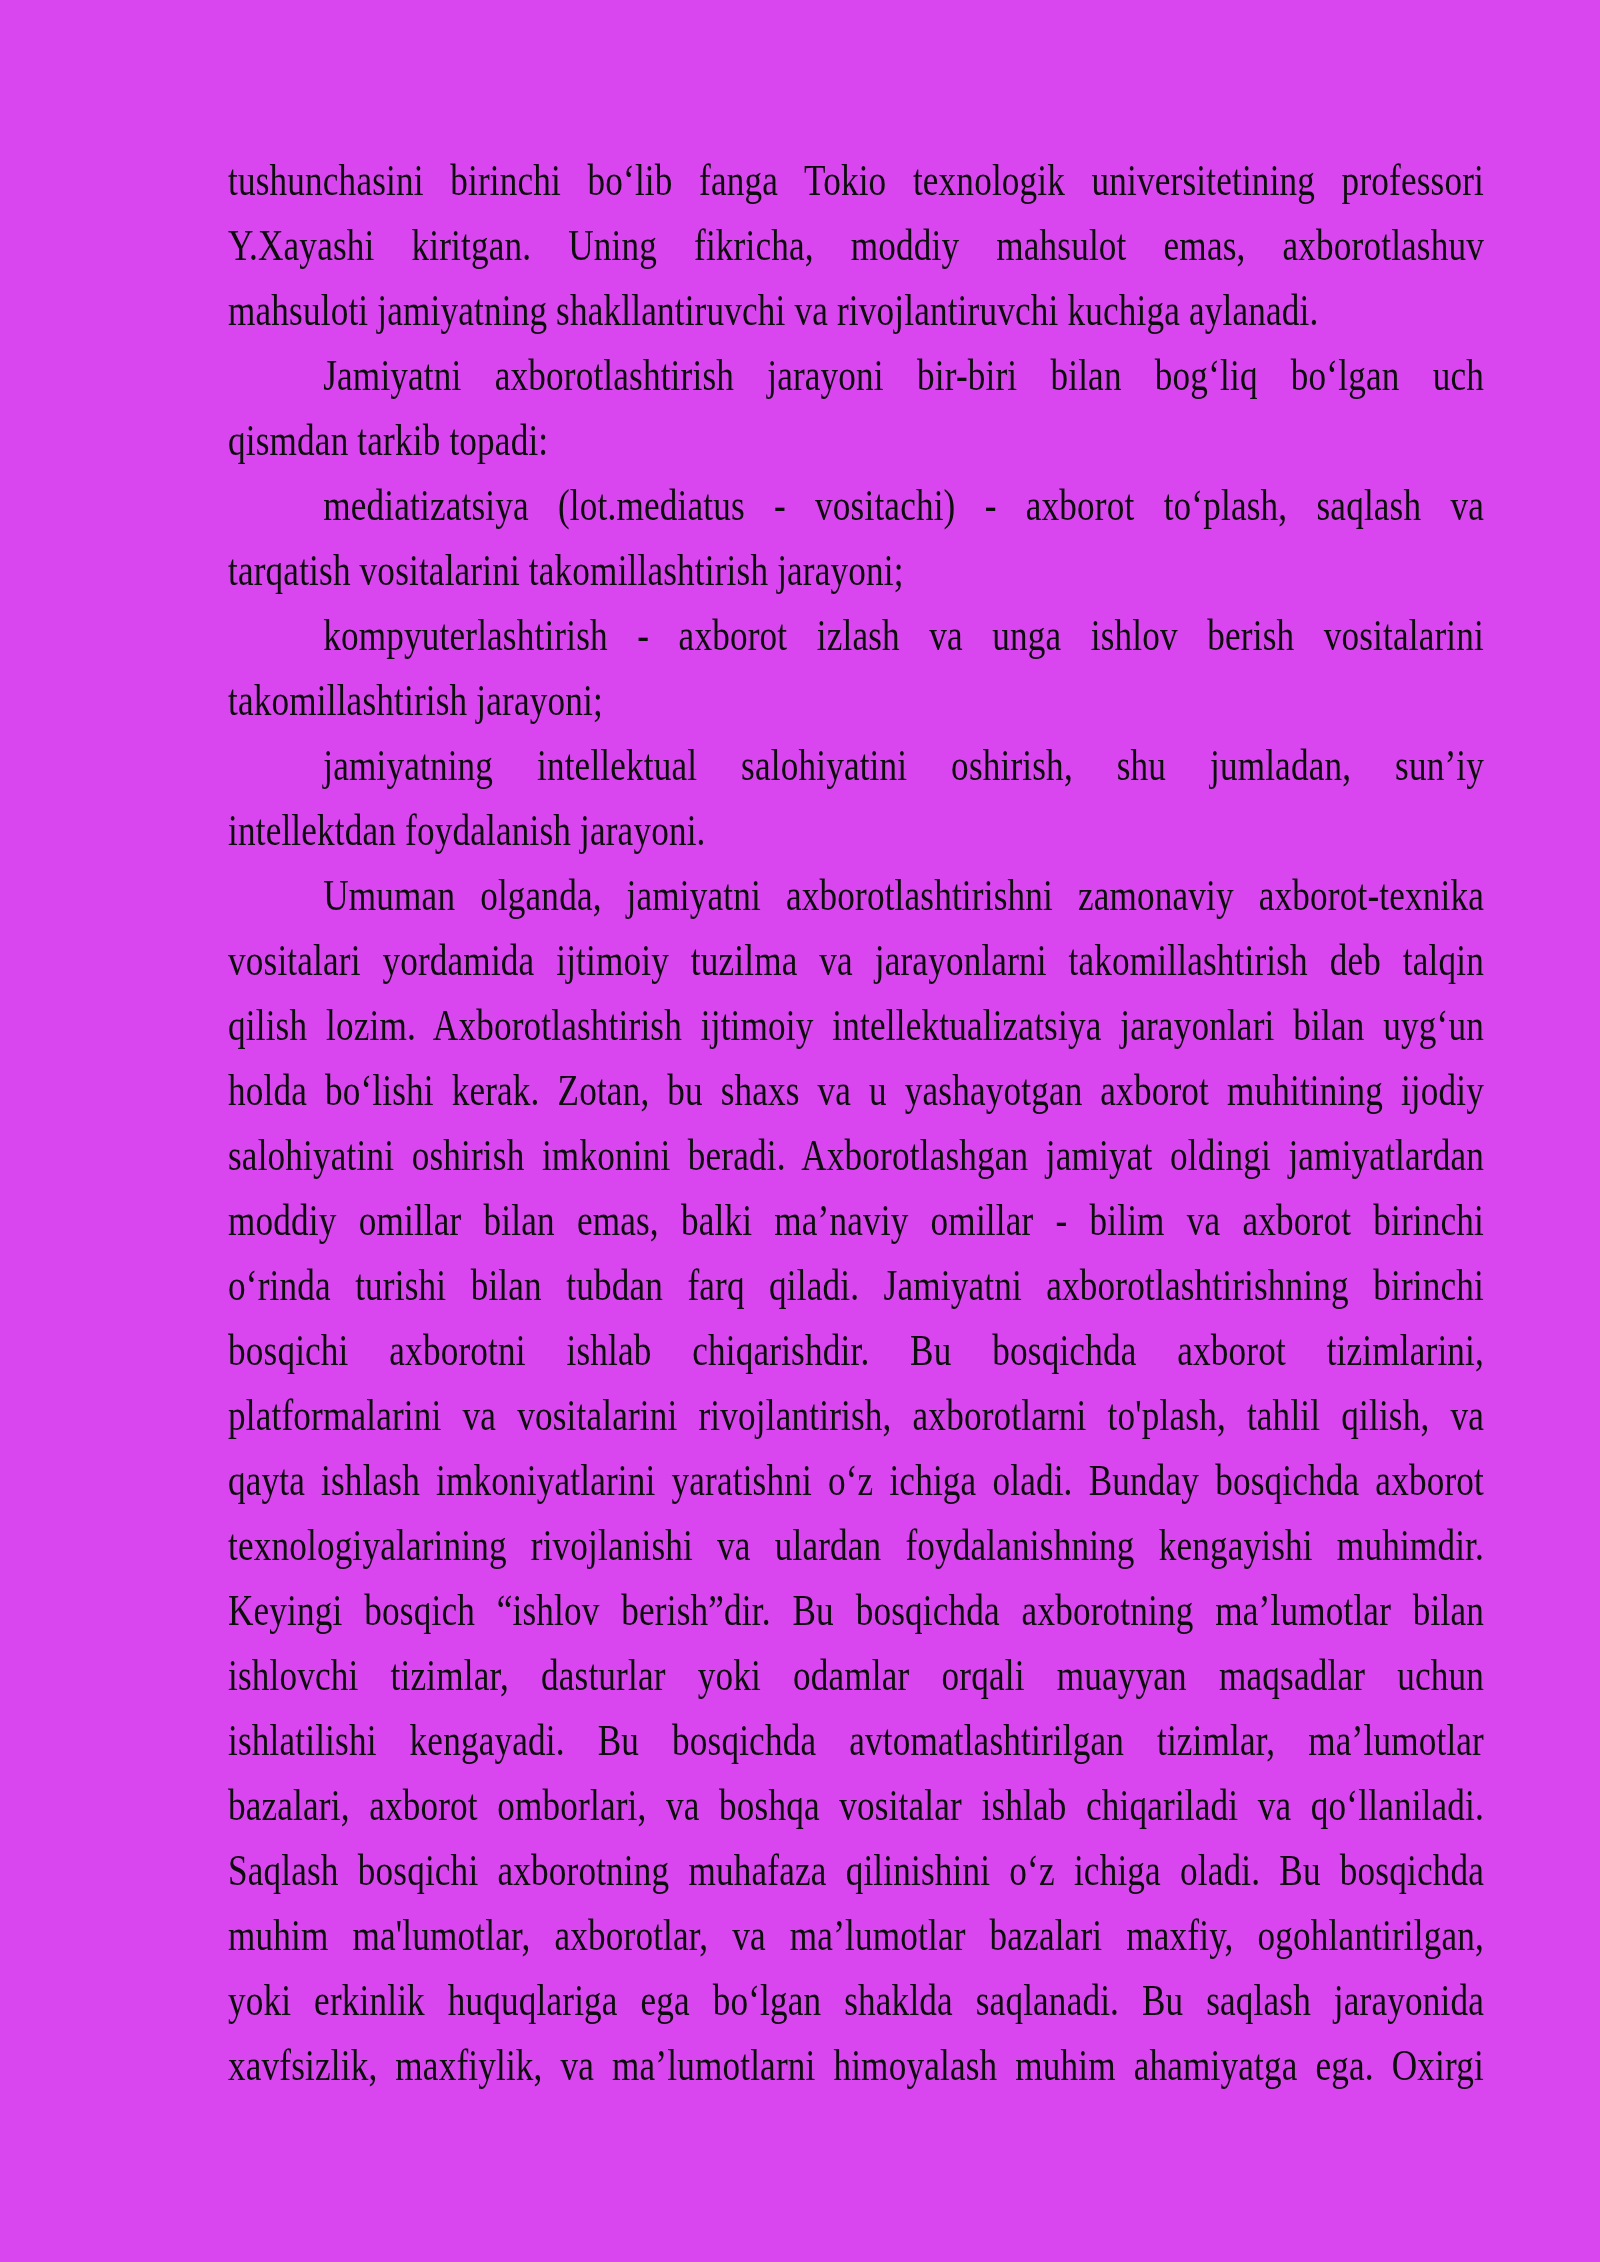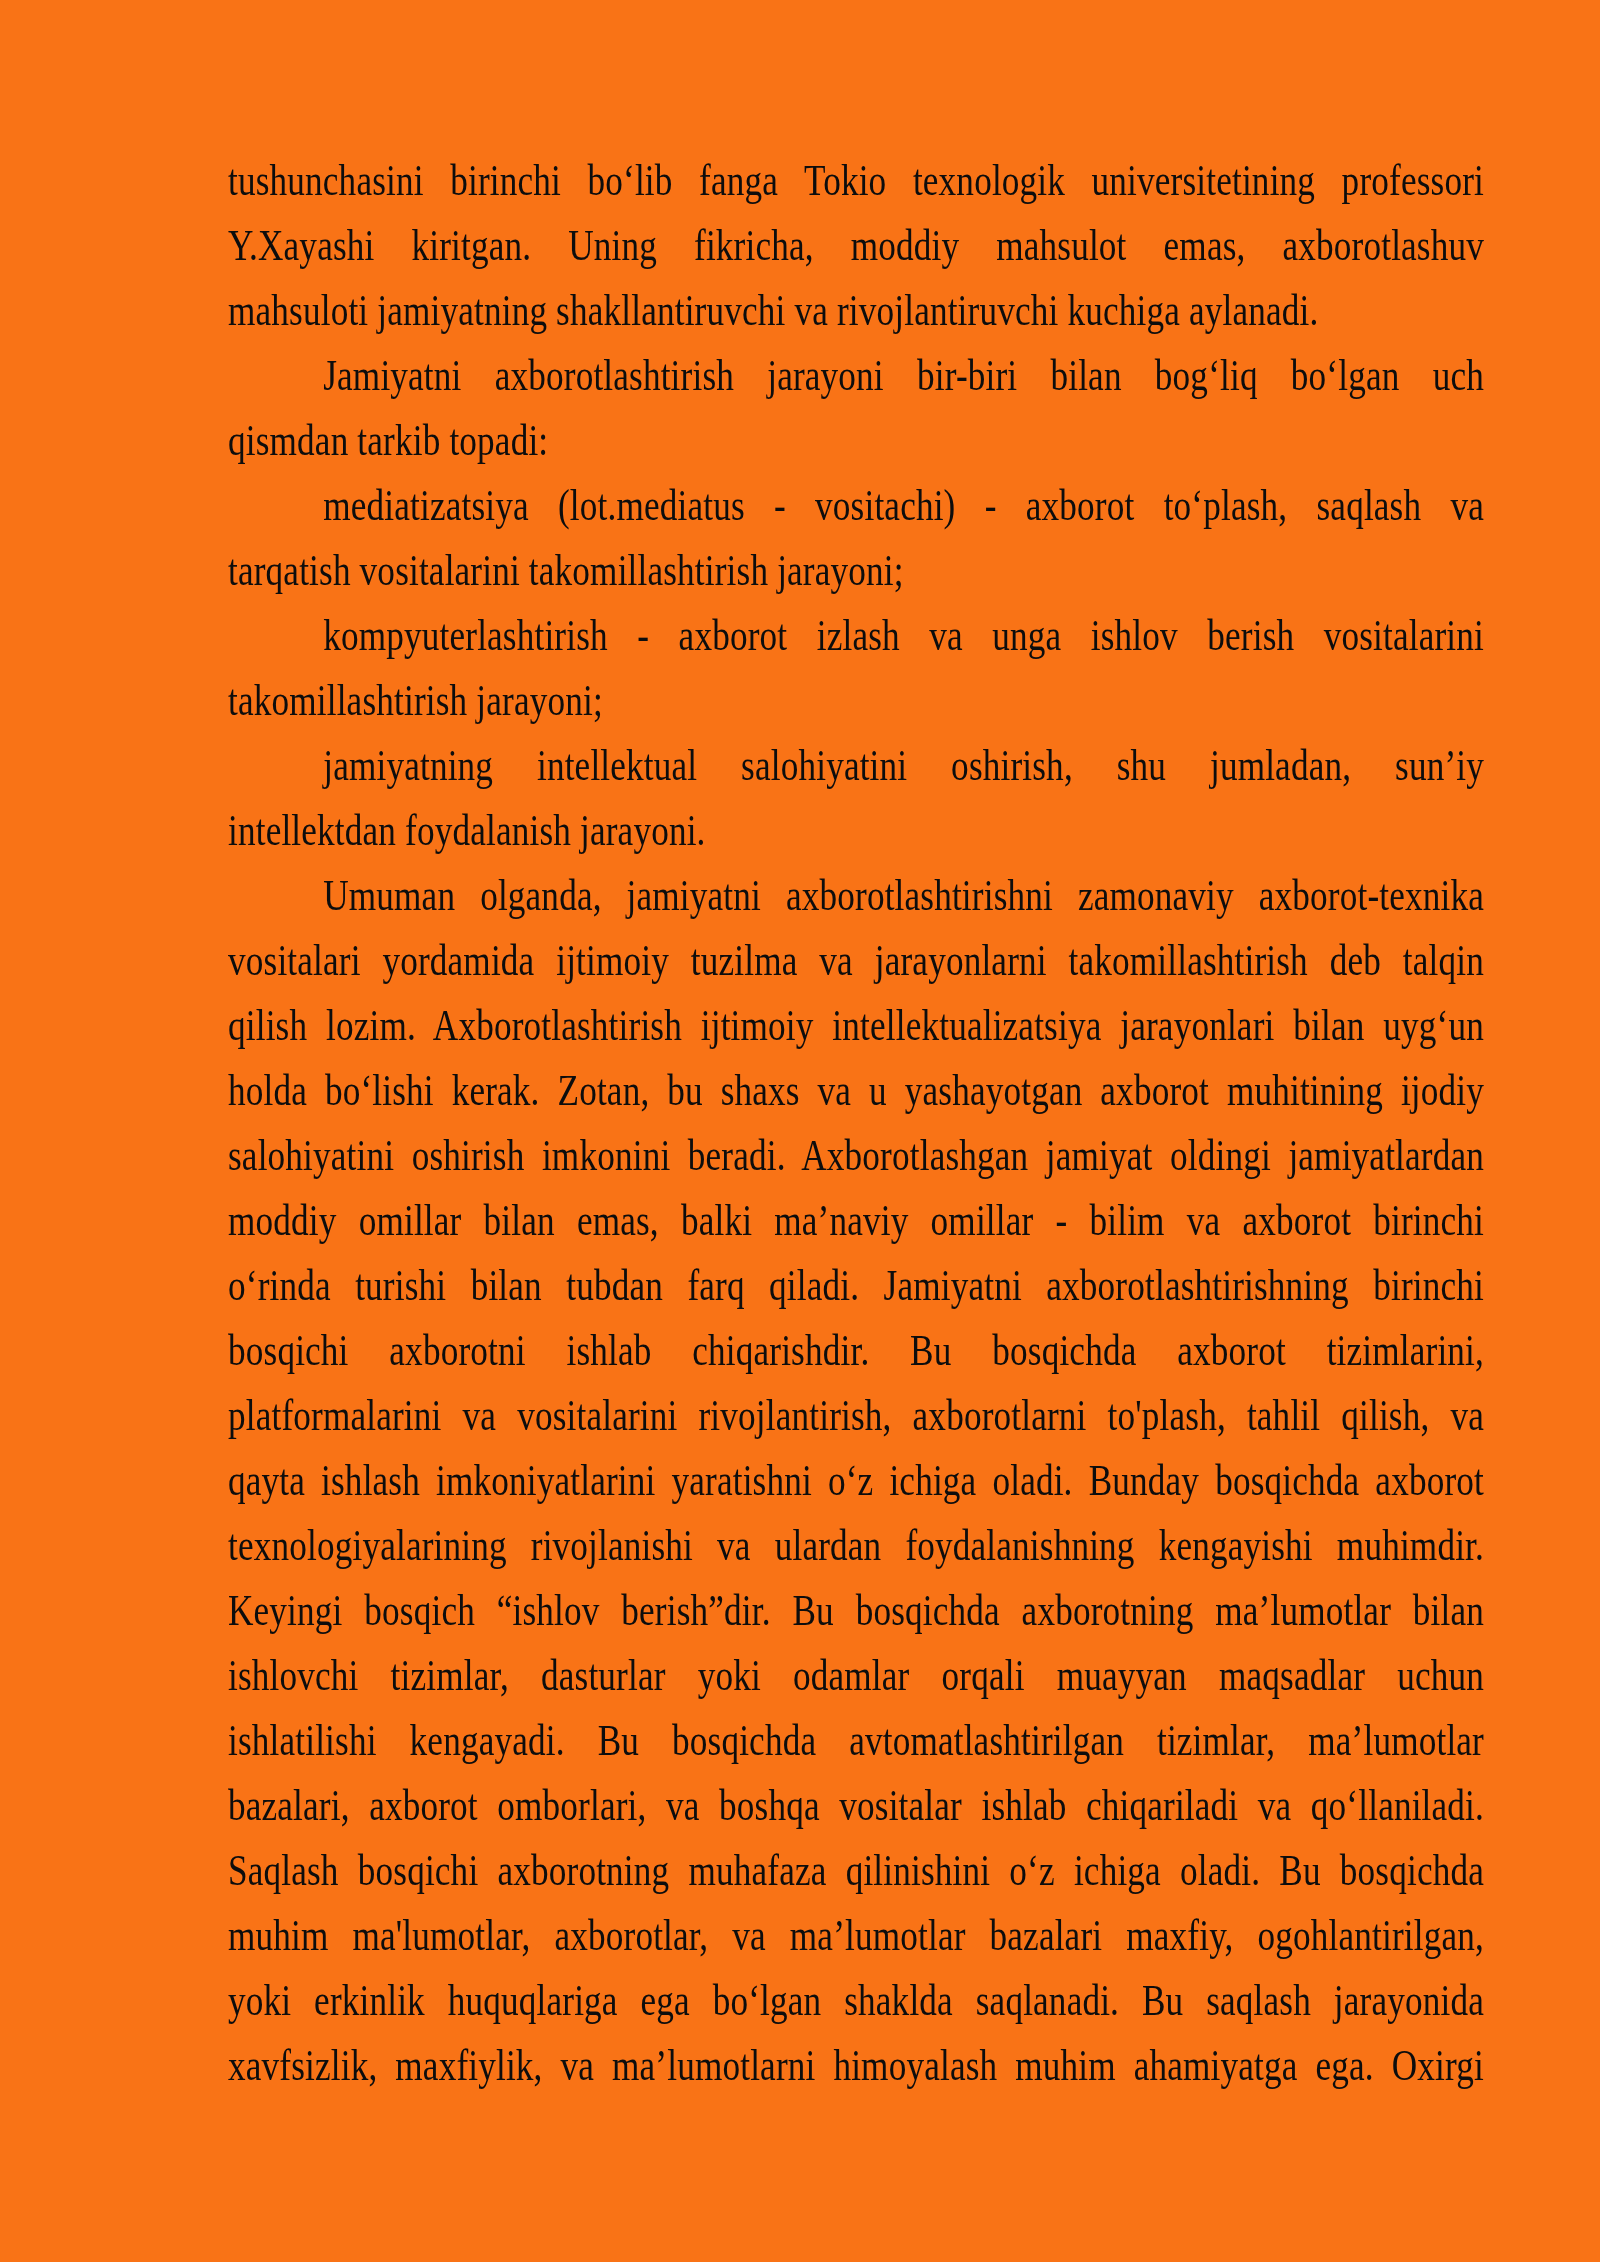--- a/index.html
+++ b/index.html
@@ -41,21 +41,21 @@
   .line.indent {
     text-indent: 119px;
   }
   .line.para-end {
     text-align-last: left;
   }
 </style>
 </head>
 <body>
 
-<div class="page" style="background: #f97316; color: rgb(13, 13, 13);">
+<div class="page" style="background: #d946ef; color: rgb(13, 13, 13);">
   <div class="text-block">
       <div class="line">tushunchasini birinchi bo‘lib fanga Tokio texnologik universitetining professori</div>
       <div class="line">Y.Xayashi kiritgan. Uning fikricha, moddiy mahsulot emas, axborotlashuv</div>
       <div class="line para-end">mahsuloti jamiyatning shakllantiruvchi va rivojlantiruvchi kuchiga aylanadi.</div>
       <div class="line indent">Jamiyatni axborotlashtirish jarayoni bir-biri bilan bog‘liq bo‘lgan uch</div>
       <div class="line para-end">qismdan tarkib topadi:</div>
       <div class="line indent">mediatizatsiya (lot.mediatus - vositachi) - axborot to‘plash, saqlash va</div>
       <div class="line para-end">tarqatish vositalarini takomillashtirish jarayoni;</div>
       <div class="line indent">kompyuterlashtirish - axborot izlash va unga ishlov berish vositalarini</div>
       <div class="line para-end">takomillashtirish jarayoni;</div>

